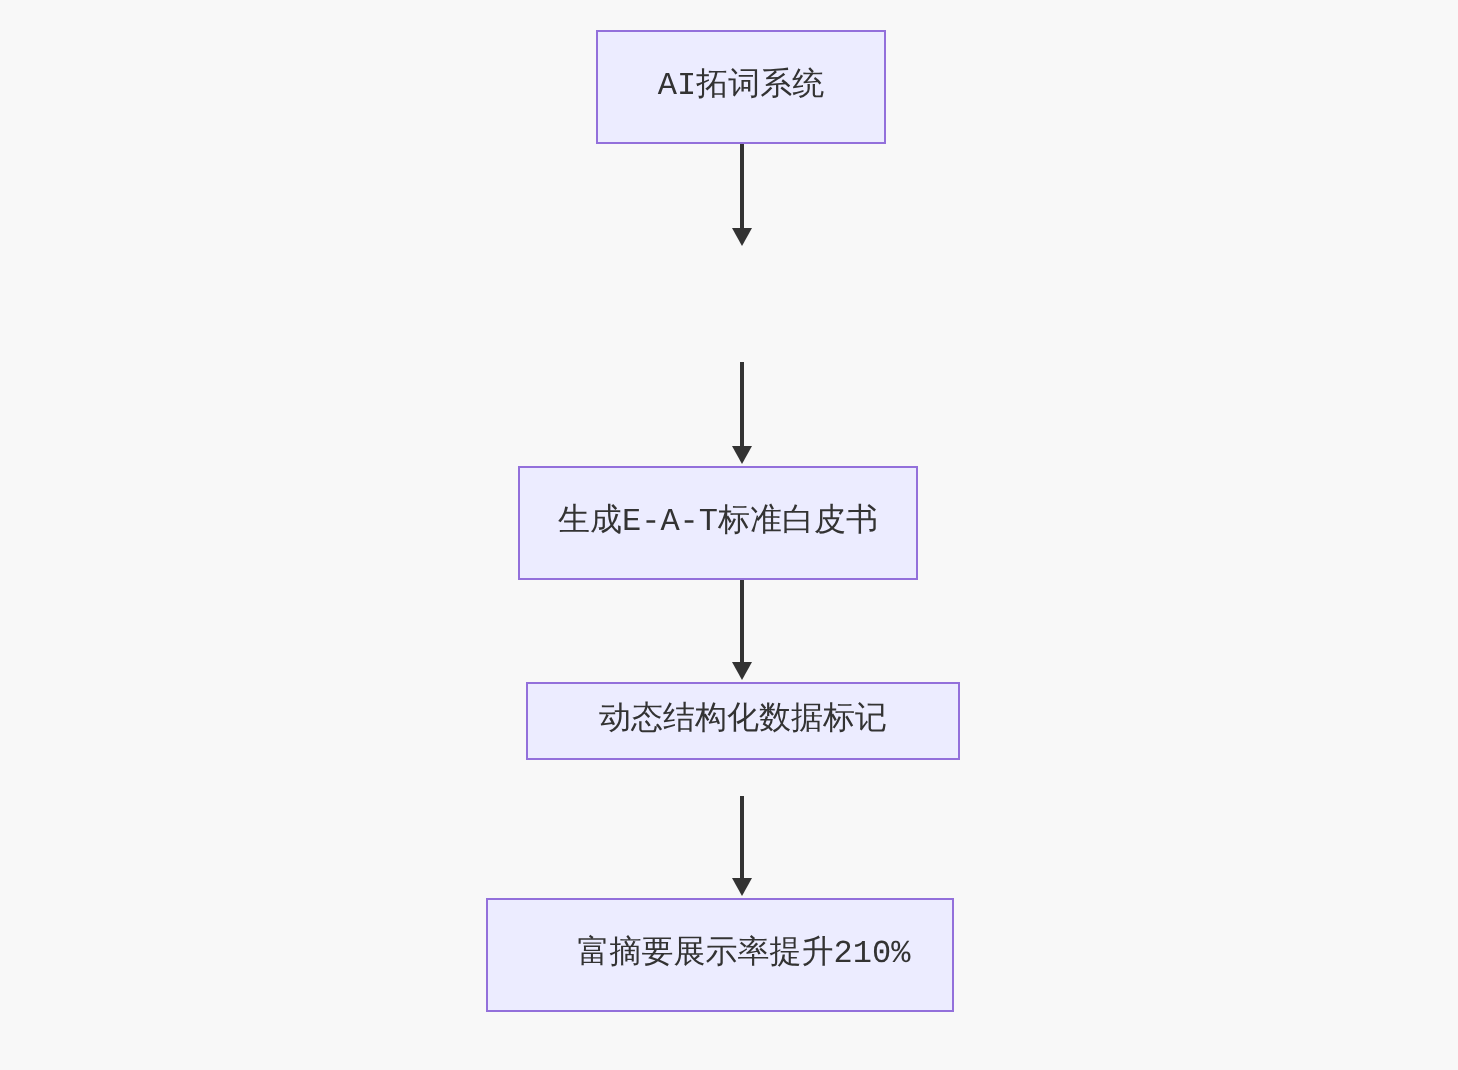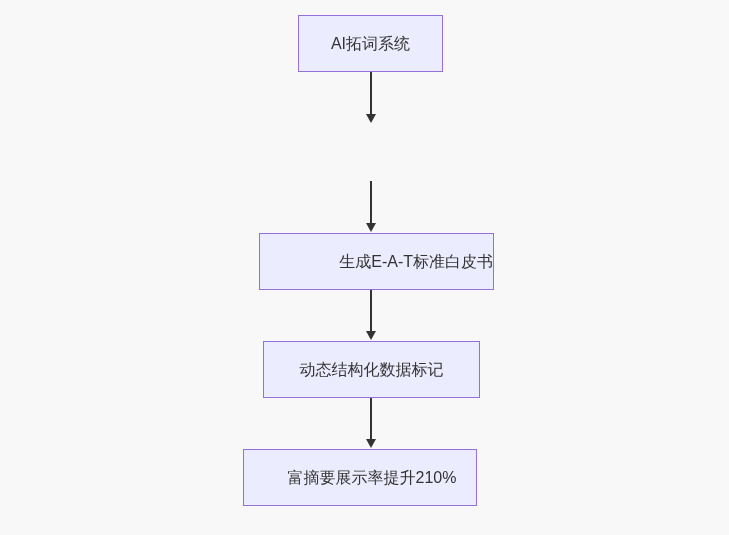--- a/index.html
+++ b/index.html
@@ -11,40 +11,41 @@
     height: 535px;
     background: #f8f8f8;
     font-family: "Liberation Sans", "DejaVu Sans", sans-serif;
     overflow: hidden;
   }
   .canvas {
     position: relative;
     width: 729px;
     height: 535px;
     background: var(--bg-color, #f8f8f8);
+    font-family: Liberation Mono, monospace;
   }
   .node {
     position: absolute;
     box-sizing: border-box;
     background: var(--node-fill, #ECECFF);
     border: 1px solid var(--node-border, #9370DB);
     display: flex;
     align-items: center;
     justify-content: center;
   }
   .node-label {
     color: var(--text-color, #333333);
     font-size: 16px;
     line-height: 1.2;
     white-space: nowrap;
   }
   .n1 { left: 298px; top: 15px;  width: 145px; height: 57px; }
   .n2 { left: 276px; top: 124px; width: 189px; height: 57px; }
-  .n3 { left: 259px; top: 233px; width: 235px; height: 57px; justify-content: flex-end; }
-  .n4 { left: 263px; top: 341px; width: 217px; height: 57px; }
+  .n3 { left: 259px; top: 233px; width: 200px; height: 57px; }
+  .n4 { left: 263px; top: 341px; width: 217px; height: 39px; }
   .n5 { left: 243px; top: 449px; width: 234px; height: 57px; padding-left: 24px; }
 
   .arrow {
     position: absolute;
     left: 366px;
     width: 10px;
     display: flex;
     flex-direction: column;
     align-items: center;
   }

